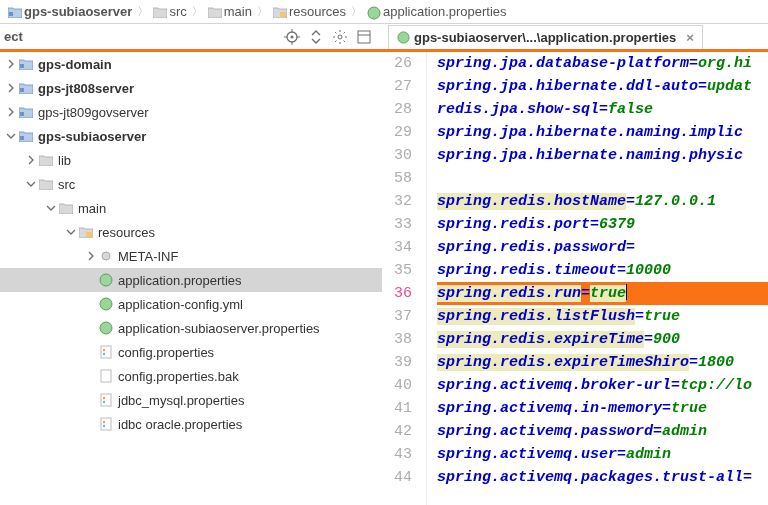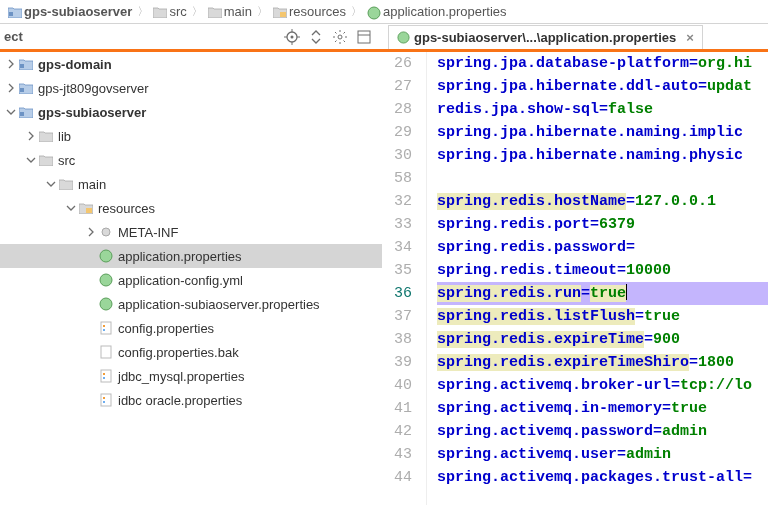--- a/index.html
+++ b/index.html
@@ -21,24 +21,24 @@
 .main { display: flex; height: calc(100% - 52px); }
 .sidebar { width: 382px; overflow: hidden; background: #fff; }
 .tree-row { display: flex; align-items: center; height: 24px; white-space: nowrap; cursor: pointer; }
 .tree-row.selected { background: #d5d5d5; }
 .tree-arrow { width: 14px; height: 14px; display: inline-flex; align-items: center; justify-content: center; color: #6e6e6e; }
 .tree-icon { width: 16px; height: 16px; display: inline-flex; align-items: center; justify-content: center; margin-right: 4px; }
 .bold { font-weight: bold; }
 .editor { flex: 1; display: flex; font-family: "Consolas","Courier New",monospace; font-size: 15px; background: #fff; }
 .gutter { width: 45px; background: #fff; text-align: right; padding-right: 14px; color: #adadad; border-right: 1px solid #eee; }
 .gutter .ln { height: 23px; line-height: 23px; }
-.gutter .cur { color: #0f766e; }
-.code { flex: 1; padding-left: 10px; overflow: hidden; }
+.gutter .cur { color: #ec4899; }
+.code { flex: 1; padding-left: 10px; overflow: hidden; font-style: italic; }
 .code .line { height: 23px; line-height: 23px; white-space: nowrap; }
-.code .line.cur { background: #c4b5fd; }
+.code .line.cur { background: #f97316; }
 .k-key { color: #0000cc; font-weight: bold; }
 .k-eq { color: #0000cc; font-weight: bold; }
 .k-val { color: #008000; font-weight: bold; }
 .hl { background: #edebbc; margin-top: 8px; }
 .cursor { display: inline-block; width: 1px; height: 16px; background: #000; vertical-align: middle; margin-bottom: 2px; }
 .indent { display: inline-block; }
 </style>
 </head>
 <body>
 
@@ -148,20 +148,35 @@
           <svg width="10" height="10" viewBox="0 0 10 10">
             <path d="M3 1l4 4-4 4" fill="none" stroke="#6e6e6e" stroke-width="1.3"></path>
           </svg>
         </span>
         <span class="tree-icon">
           <svg width="14" height="12" viewBox="0 0 14 12">
             <path d="M0 2h5l1 1h8v9H0z" fill="#b7cde8" stroke="#6d93c4" stroke-width="0.8"></path>
             <rect x="1" y="6" width="4" height="4" fill="#6d93c4"></rect>
           </svg>
         </span>
+        <span class="bold">gps-jt808server</span>
+      </div>
+      <div class="tree-row">
+        <span class="indent" style="width: 4px;"></span>
+        <span class="tree-arrow">
+          <svg width="10" height="10" viewBox="0 0 10 10">
+            <path d="M3 1l4 4-4 4" fill="none" stroke="#6e6e6e" stroke-width="1.3"></path>
+          </svg>
+        </span>
+        <span class="tree-icon">
+          <svg width="14" height="12" viewBox="0 0 14 12">
+            <path d="M0 2h5l1 1h8v9H0z" fill="#b7cde8" stroke="#6d93c4" stroke-width="0.8"></path>
+            <rect x="1" y="6" width="4" height="4" fill="#6d93c4"></rect>
+          </svg>
+        </span>
         <span>gps-jt809govserver</span>
       </div>
       <div class="tree-row">
         <span class="indent" style="width: 4px;"></span>
         <span class="tree-arrow">
           <svg width="10" height="10" viewBox="0 0 10 10">
             <path d="M1 3l4 4 4-4" fill="none" stroke="#6e6e6e" stroke-width="1.3"></path>
           </svg>
         </span>
         <span class="tree-icon">

